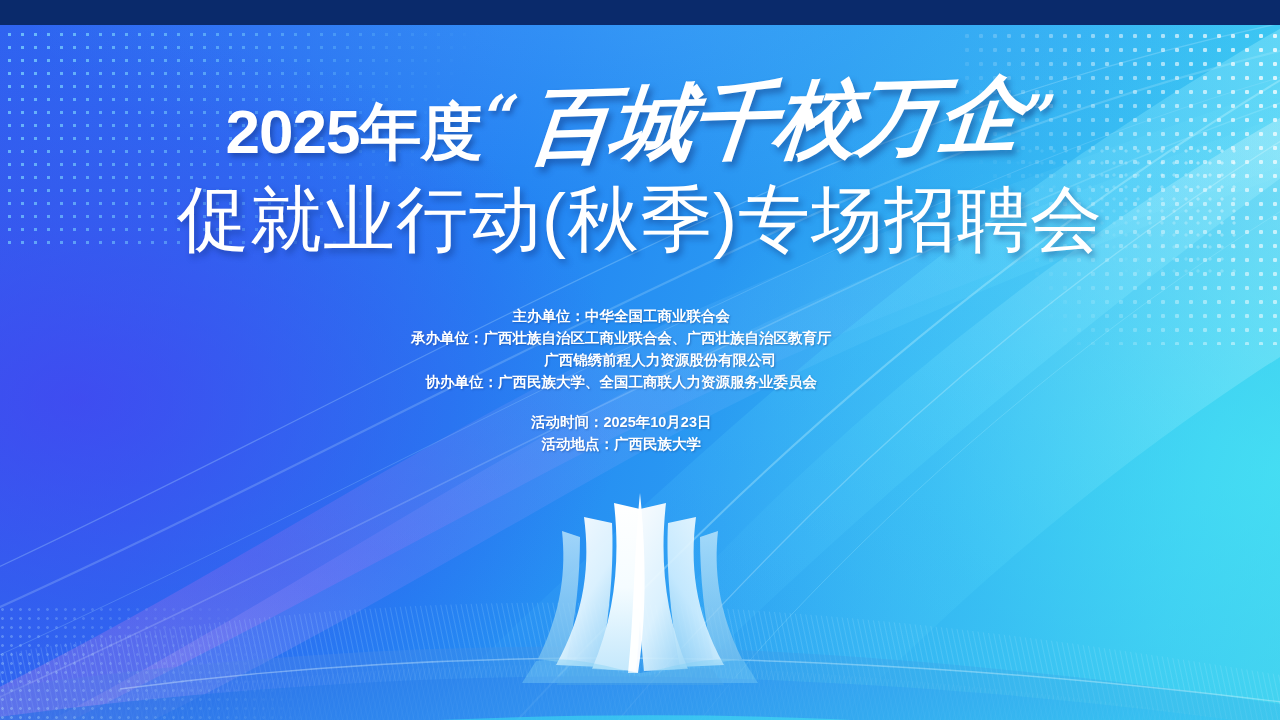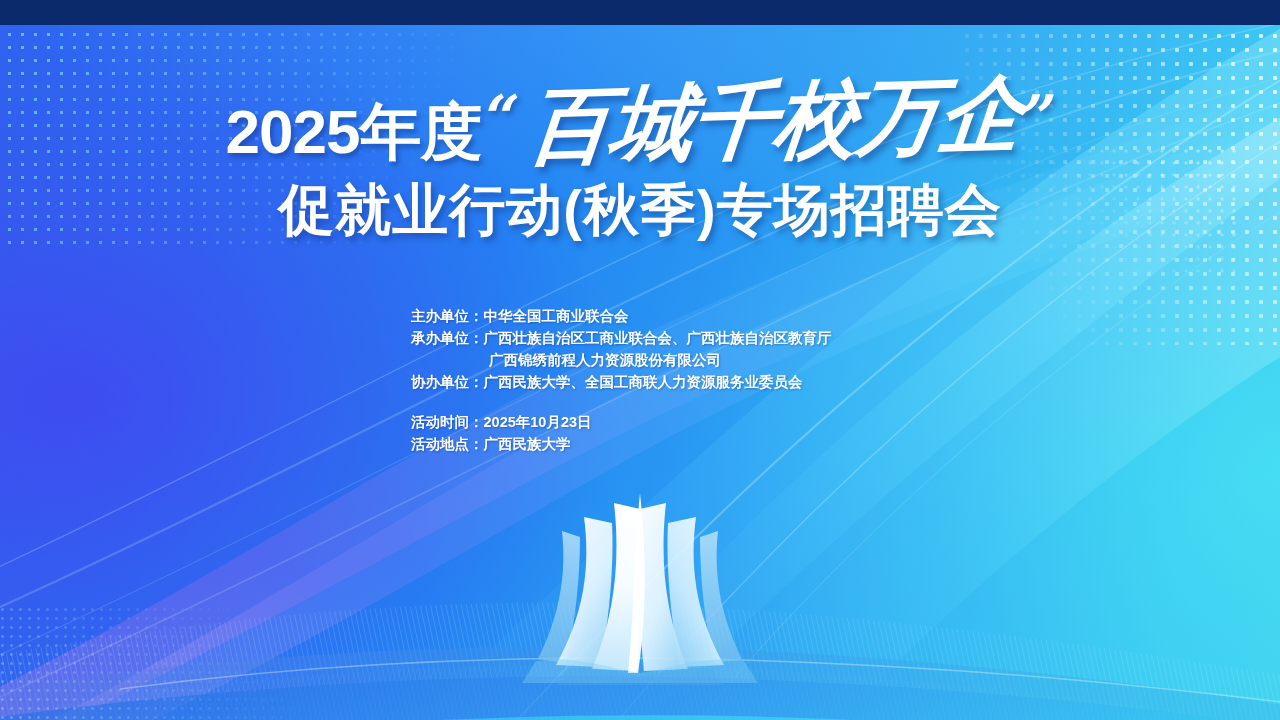--- a/index.html
+++ b/index.html
@@ -127,41 +127,42 @@
     color: #ffffff;
     line-height: 1;
     align-self: flex-start;
     transform: skewX(-10deg);
     text-shadow: 3px 4px 5px rgba(12,40,110,0.40);
   }
   .t-quote.close { align-self: flex-start; margin-left: 2px; }
 
   .title-line2 {
     margin-top: 12px;
-    font-size: 56px;
-    font-weight: 700;
+    font-size: 72px;
+    font-weight: 400;
     color: #ffffff;
     letter-spacing: 1px;
     line-height: 1.12;
     text-shadow: 3px 4px 6px rgba(12,40,110,0.42);
     white-space: nowrap;
   }
 
   
   .info {
     position: absolute;
     left: 411px;
     top: 280px;
     z-index: 12;
     color: #ffffff;
     font-size: 14.5px;
     line-height: 22px;
     font-weight: 700;
     text-shadow: 1px 1px 2px rgba(10,40,110,0.35);
     white-space: nowrap;
+    text-align: center;
   }
   .info .row { display: block; }
   .info .indent { padding-left: 78px; }
   .info .gap { height: 18px; }
 
   
   .monument {
     position: absolute;
     left: 50%;
     transform: translateX(-50%);

